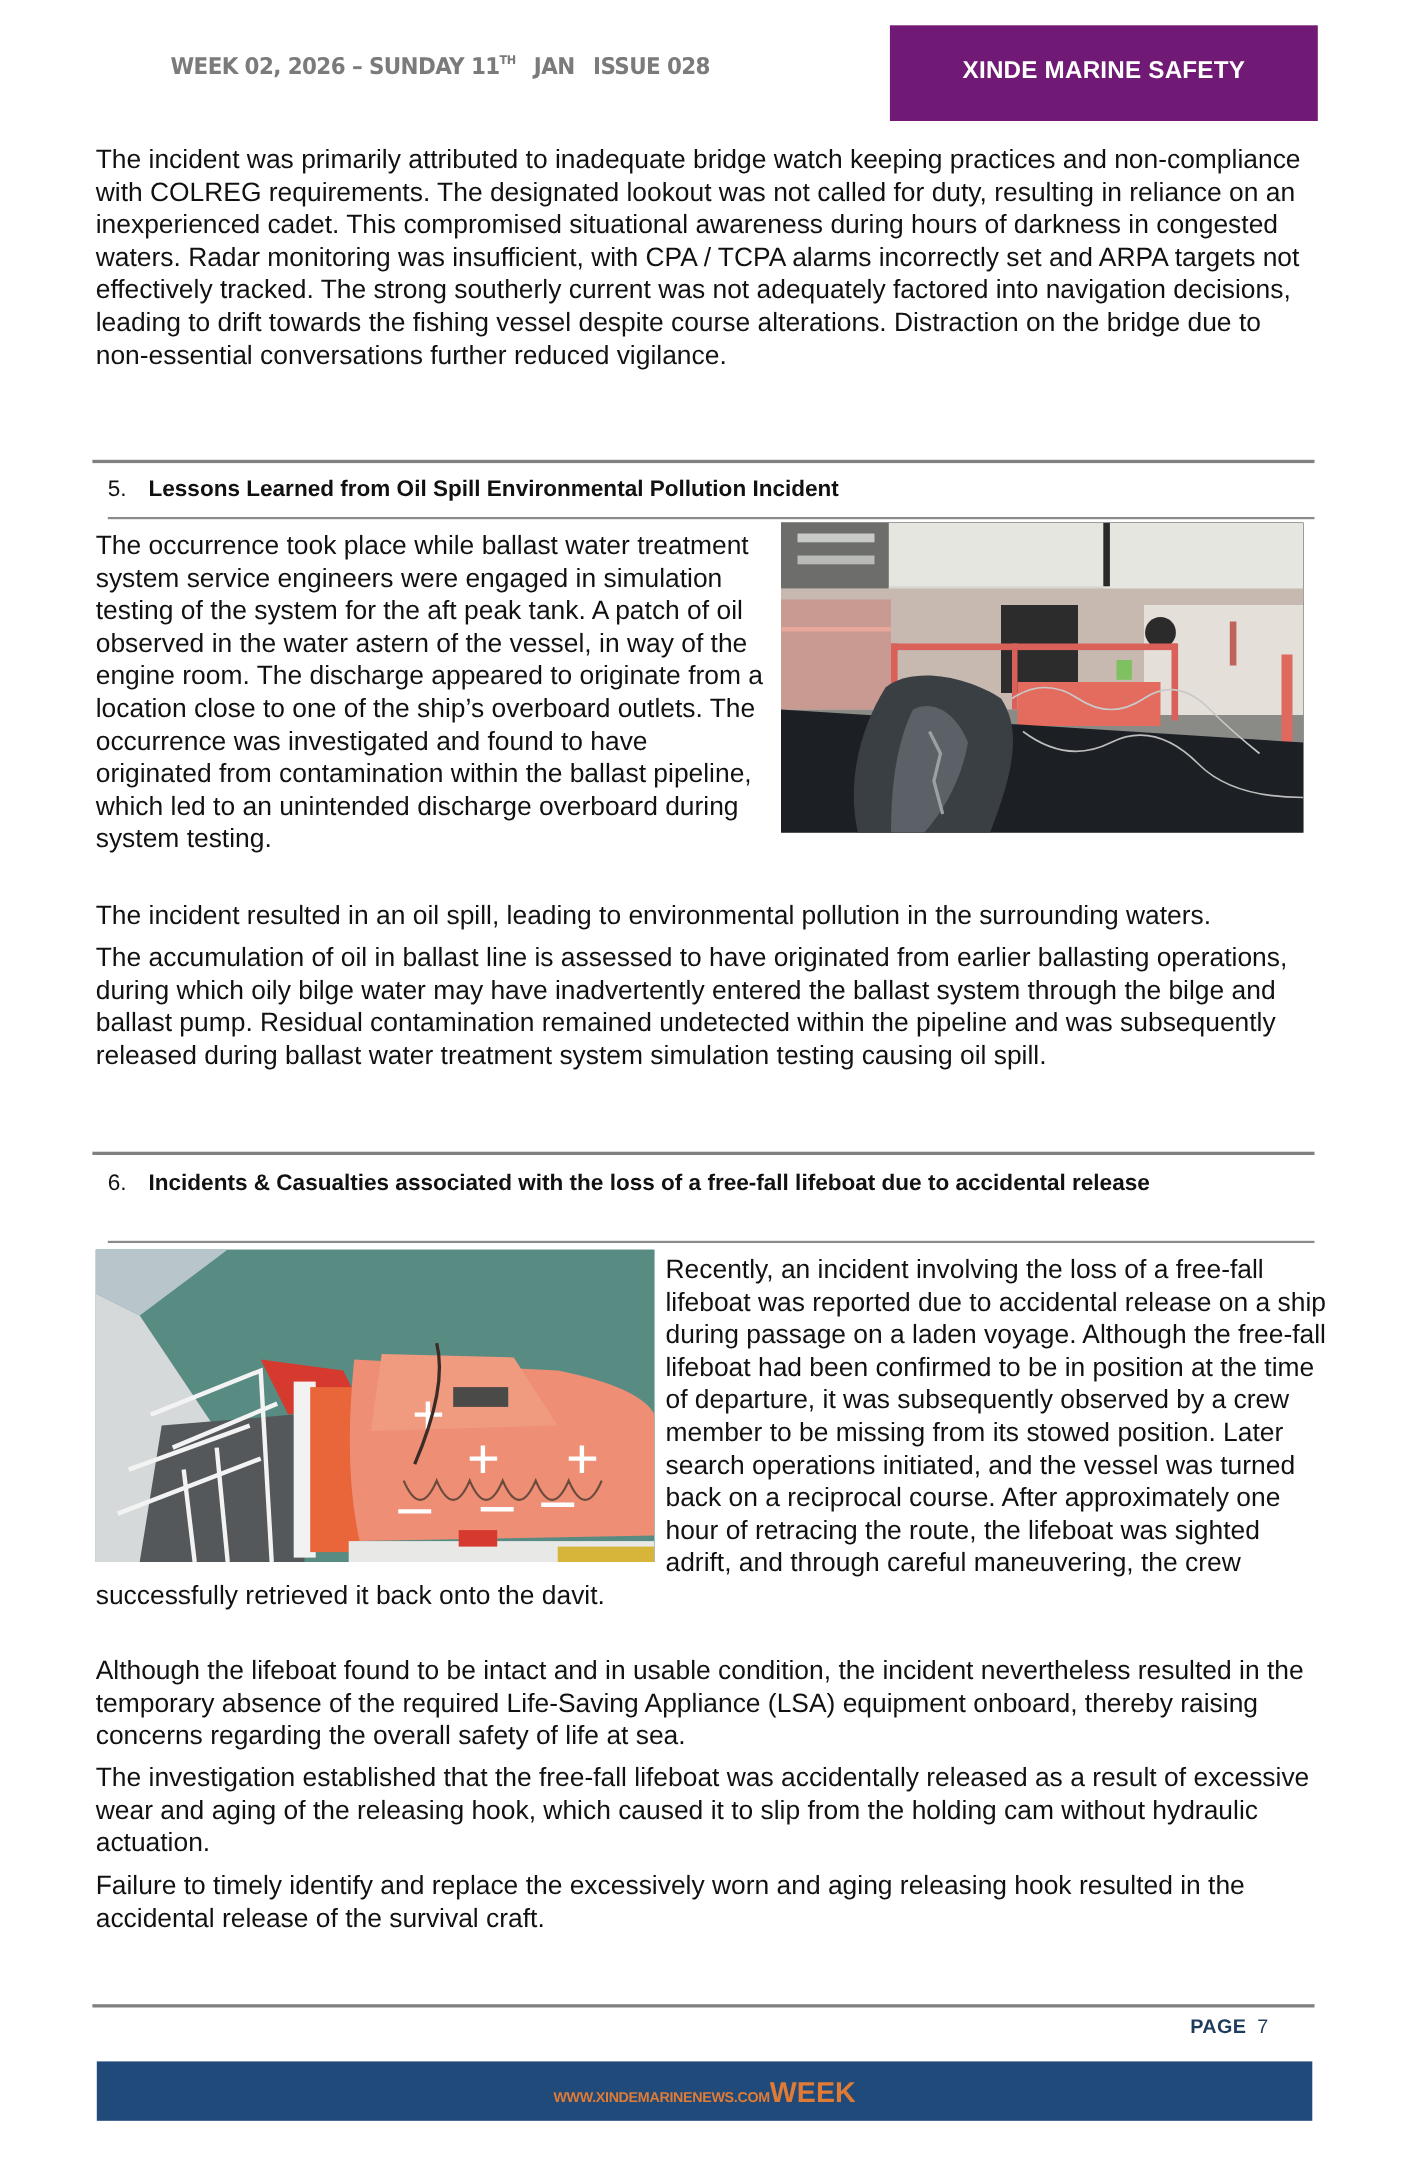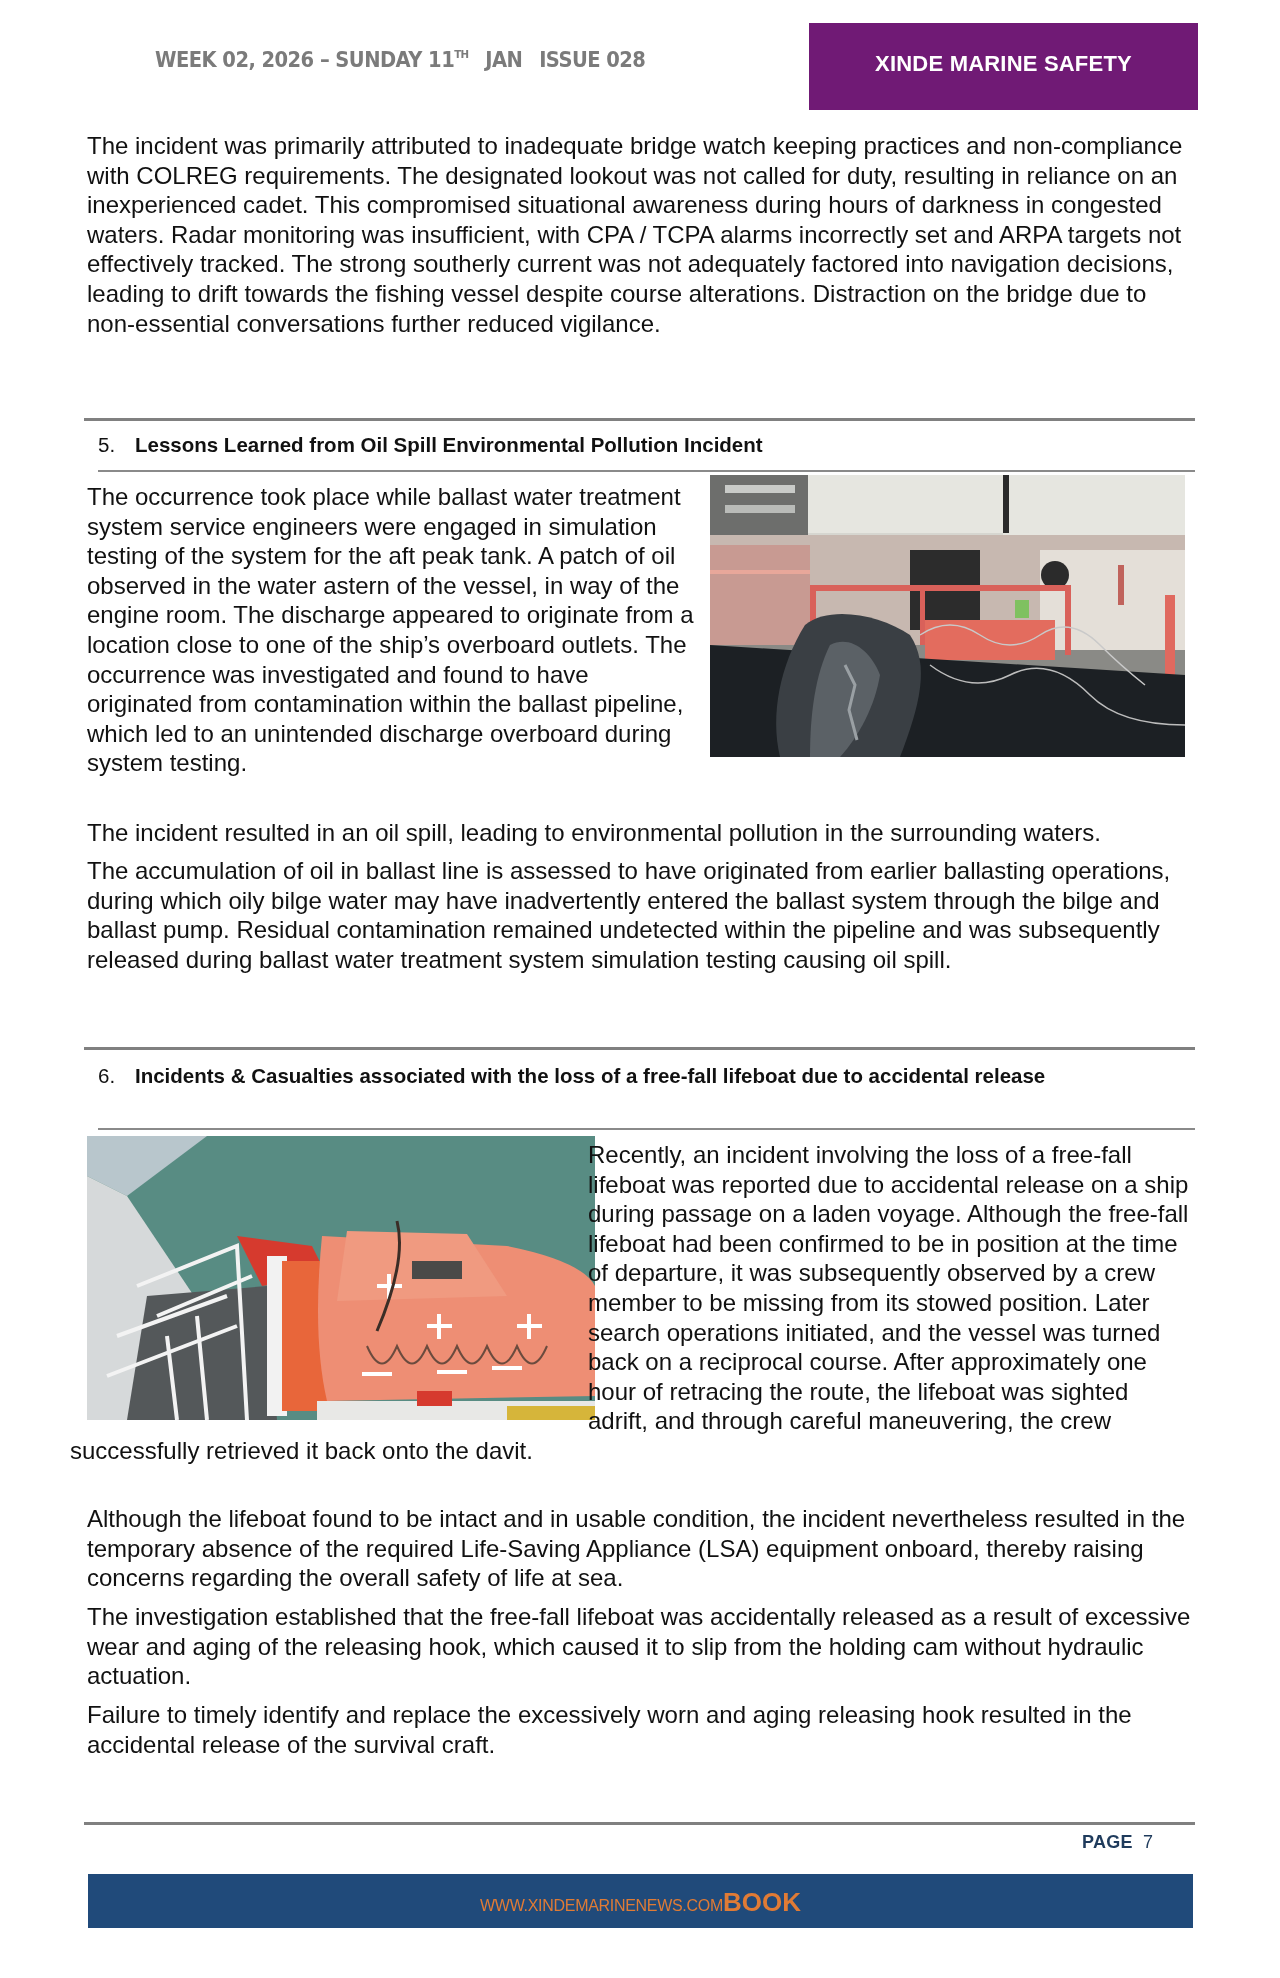--- a/index.html
+++ b/index.html
@@ -38,35 +38,35 @@
   .p5b { left: 87px; top: 818px; width: 1120px; }
   .p5c { left: 87px; top: 856px; width: 1110px; }
 
   
   .r6a { left: 84px; top: 1047px; width: 1111px; }
   .h6 { left: 98px; top: 1061px; width: 1100px; }
   .h6 .sec-num { left: 0; top: 0; }
   .h6 .sec-title { position: absolute; left: 37px; top: 0; width: 1063px; }
   .r6b { left: 98px; top: 1128px; width: 1097px; }
   .img6 { left: 87px; top: 1136px; width: 508px; height: 284px; overflow: hidden; background: #5f8f84; }
-  .p6a { left: 70px; top: 1140px; width: 1120px; }
+  .p6a { left: 87px; top: 1140px; width: 1120px; }
   .p6a .float-spacer { float: left; width: 518px; height: 290px; }
   .p6b { left: 87px; top: 1504px; width: 1110px; }
   .p6c { left: 87px; top: 1602px; width: 1110px; }
   .p6d { left: 87px; top: 1700px; width: 1110px; }
 
   
   .rule-foot { left: 84px; top: 1822px; width: 1111px; height: 3px; background: #808080; }
   .page-label { left: 1082px; top: 1832px; font-weight: bold; font-size: 18px; color: #1f3b5c;
                 letter-spacing: 0.3px; white-space: nowrap; }
   .page-label .num { margin-left: 10px; font-weight: normal; }
   .foot-band { left: 88px; top: 1874px; width: 1105px; height: 54px; background: #204a7a; }
   .foot-text { position: absolute; left: 0; right: 0; top: 13px; text-align: center; color: #e07b35;
                white-space: nowrap; }
-  .foot-url { font-size: 16px; font-weight: normal; letter-spacing: -0.3px; }
+  .foot-url { font-size: 13px; font-weight: bold; letter-spacing: -0.3px; }
   .foot-book { font-size: 26px; font-weight: bold; }
 </style>
 </head>
 <body>
 
 <div class="abs hdr-date">
   <span>WEEK 02, 2026  –  SUNDAY 11</span><sup>TH</sup><span class="gap"></span><span>JAN</span><span class="gap"></span><span>ISSUE 028</span>
 </div>
 <div class="abs hdr-box">
   <div class="hdr-box-title">XINDE MARINE SAFETY</div>
@@ -176,15 +176,15 @@
 <p class="abs p p6b">Although the lifeboat found to be intact and in usable condition, the incident nevertheless resulted in the temporary absence of the required Life-Saving Appliance (LSA) equipment onboard, thereby raising concerns regarding the overall safety of life at sea.</p>
 <p class="abs p p6c">The investigation established that the free-fall lifeboat was accidentally released as a result of excessive wear and aging of the releasing hook, which caused it to slip from the holding cam without hydraulic actuation.</p>
 <p class="abs p p6d">Failure to timely identify and replace the excessively worn and aging releasing hook resulted in the accidental release of the survival craft.</p>
 
 <div class="abs rule-foot"></div>
 <div class="abs page-label">
   <span>PAGE</span><span class="num">7</span>
 </div>
 <div class="abs foot-band">
   <div class="foot-text">
-    <span class="foot-url">WWW.XINDEMARINENEWS.COM</span><span class="foot-book">BOOK</span>
+    <span class="foot-url">WWW.XINDEMARINENEWS.COM</span><span class="foot-book">WEEK</span>
   </div>
 </div>
 
 </body></html>

